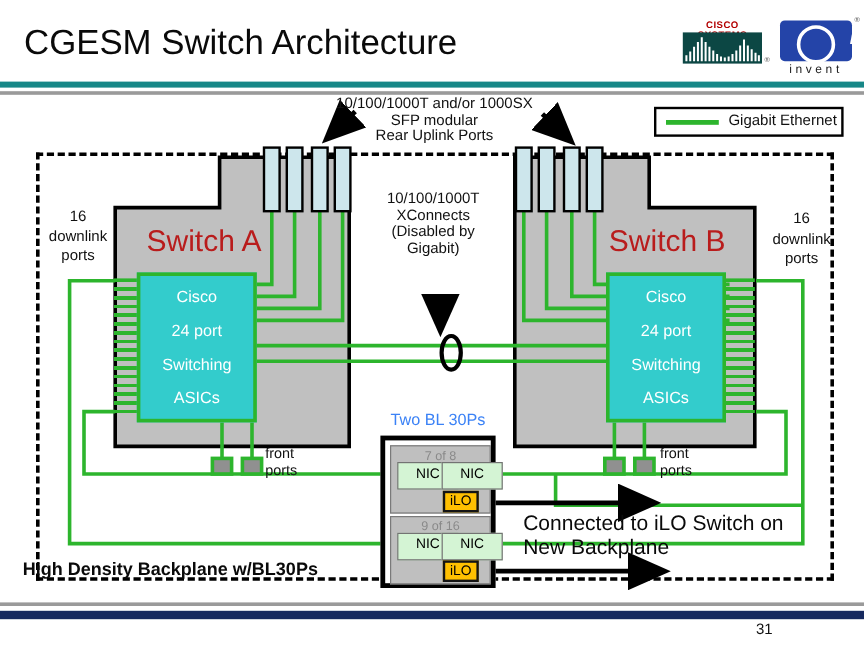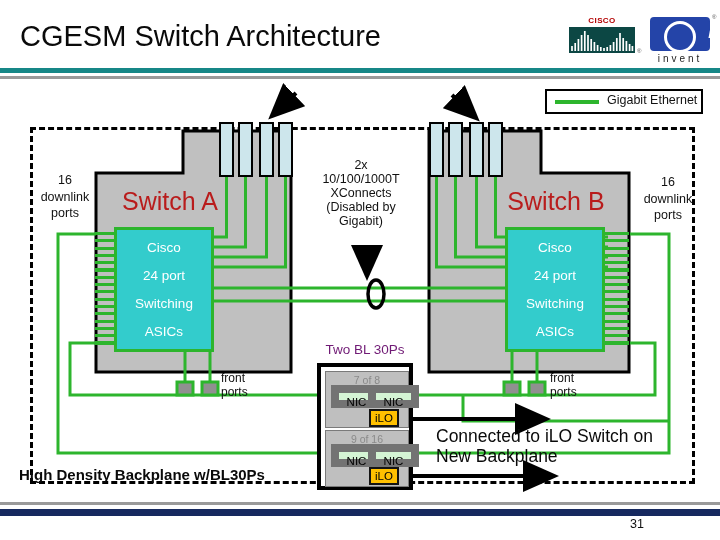--- a/index.html
+++ b/index.html
@@ -54,25 +54,25 @@
   .frontports-note{font-size:12px;line-height:13.5px;top:372px;width:44px;}
   .fp-a{left:221px;} .fp-b{left:550px;}
   
   .server-outer{left:317px;top:363px;width:96px;height:127px;border:4px solid #000;
                 background:#fff;box-sizing:border-box;}
   .blade{left:325px;width:84px;height:57px;background:#bfbfbf;border:1px solid #7a7a7a;
          box-sizing:border-box;}
   .blade1{top:371px;} .blade2{top:430px;}
   .blade-label{width:84px;text-align:center;font-size:10.5px;color:#8a8a8a;}
   .bl1{left:325px;top:374px;} .bl2{left:325px;top:433px;}
-  .nic{width:51px;height:23px;background:#d4f4d4;border:8px solid #737373;box-sizing:border-box;
+  .nic{width:51px;height:23px;background:#d4f4d4;border:1px solid #737373;box-sizing:border-box;
        font-size:11.5px;text-align:center;line-height:19px;color:#000;}
   .ilo{width:30px;height:18px;background:#ffc000;border:2px solid #141414;box-sizing:border-box;
        font-size:11.5px;text-align:center;line-height:14px;color:#000;}
-  .two-bl{left:299px;top:342px;width:132px;font-size:13.5px;color:#701a75;}
+  .two-bl{left:299px;top:342px;width:132px;font-size:13.5px;color:#3b82f6;}
   
   .ilo-note{font-size:17.5px;color:#0a0a0a;text-align:center;}
   .ilo-note1{left:436px;top:426px;} .ilo-note2{left:436px;top:446px;}
   .backplane{left:19px;top:466px;font-size:15px;font-weight:bold;color:#0a0a0a;}
   
   .foot-gray{left:0;top:502px;width:720px;height:3px;background:#9a9a9a;}
   .foot-navy{left:0;top:509px;width:720px;height:7px;background:#16295f;}
   .page-num{left:630px;top:517px;width:30px;text-align:left;font-size:12.5px;}
 </style>
 </head>
@@ -175,22 +175,26 @@
   <div class="abs asic asic-b">
     <div>Cisco</div>
     <div>24 port</div>
     <div>Switching</div>
     <div>ASICs</div>
   </div>
 
   <div class="abs ctr switch-label switch-a-label">Switch A</div>
   <div class="abs ctr switch-label switch-b-label">Switch B</div>
 
+  <div class="abs ctr note uplink-note">
+    <div>10/100/1000T and/or 1000SX</div>
+    <div>SFP modular</div>
+    <div>Rear Uplink Ports</div>
+  </div>
   <div class="abs ctr note xconn-note">
-    <div>2x</div>
     <div>10/100/1000T</div>
     <div>XConnects</div>
     <div>(Disabled by</div>
     <div>Gigabit)</div>
   </div>
   <div class="abs ctr note downlink-left">
     <div>16</div>
     <div>downlink</div>
     <div>ports</div>
   </div>

